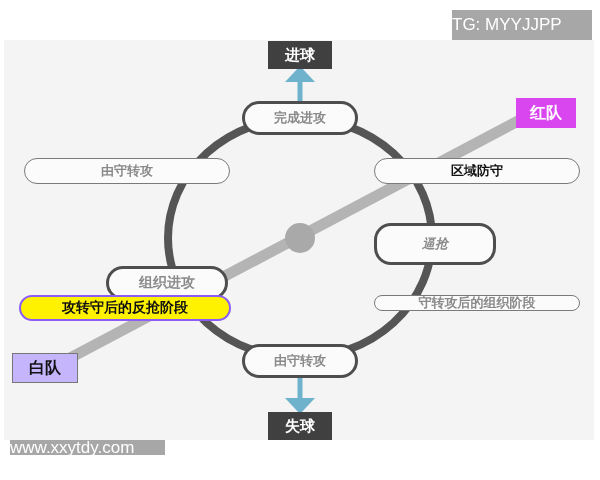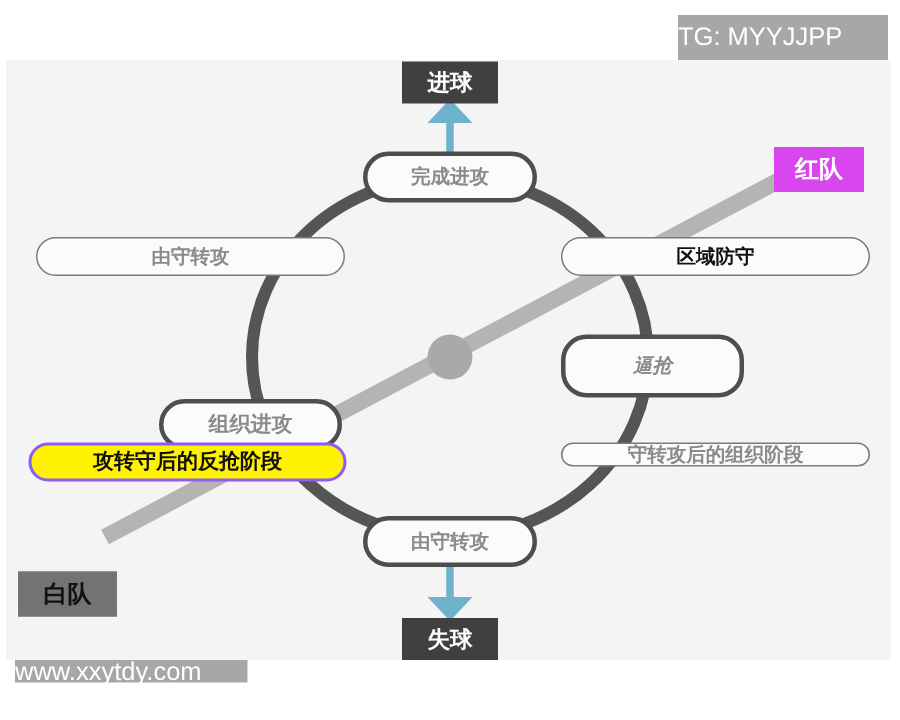--- a/index.html
+++ b/index.html
@@ -10,21 +10,21 @@
   .pill { position:absolute; box-sizing:border-box; border-radius:14px; background:#fbfbfb;
           display:flex; align-items:center; justify-content:center; font-size:13px; font-weight:bold; color:#8a8a8a; white-space:nowrap; }
   .pill.thin { border:1.5px solid #7a7a7a; }
   .pill.thick { border:3px solid #4e4e4e; }
   .pill.dark-text { color:#111; }
   .pill.highlight { background:#fff200; border:2px solid #8b5cf6; color:#111; font-size:14px; }
   .goal-box { position:absolute; background:#404040; color:#fff; font-weight:bold; font-size:15px;
               display:flex; align-items:center; justify-content:center; }
   .team-box { position:absolute; display:flex; align-items:center; justify-content:center; font-weight:bold; font-size:16px; }
   .team-red { background:#d946ef; color:#fff; }
-  .team-white { background:#737373; color:#111; border:1.5px solid #777; box-sizing:border-box;margin-top:28px; }
+  .team-white { background:#c4b5fd; color:#111; border:1.5px solid #777; box-sizing:border-box; }
   .watermark { position:absolute; background:#a7a7a7; color:#fff; font-family:"Liberation Sans", sans-serif;
                font-size:17px; display:flex; align-items:center; justify-content:flex-start; }
 </style>
 </head>
 <body>
 
 <div class="panel"></div>
 
 <svg class="diagram" viewBox="0 0 600 480">
 

